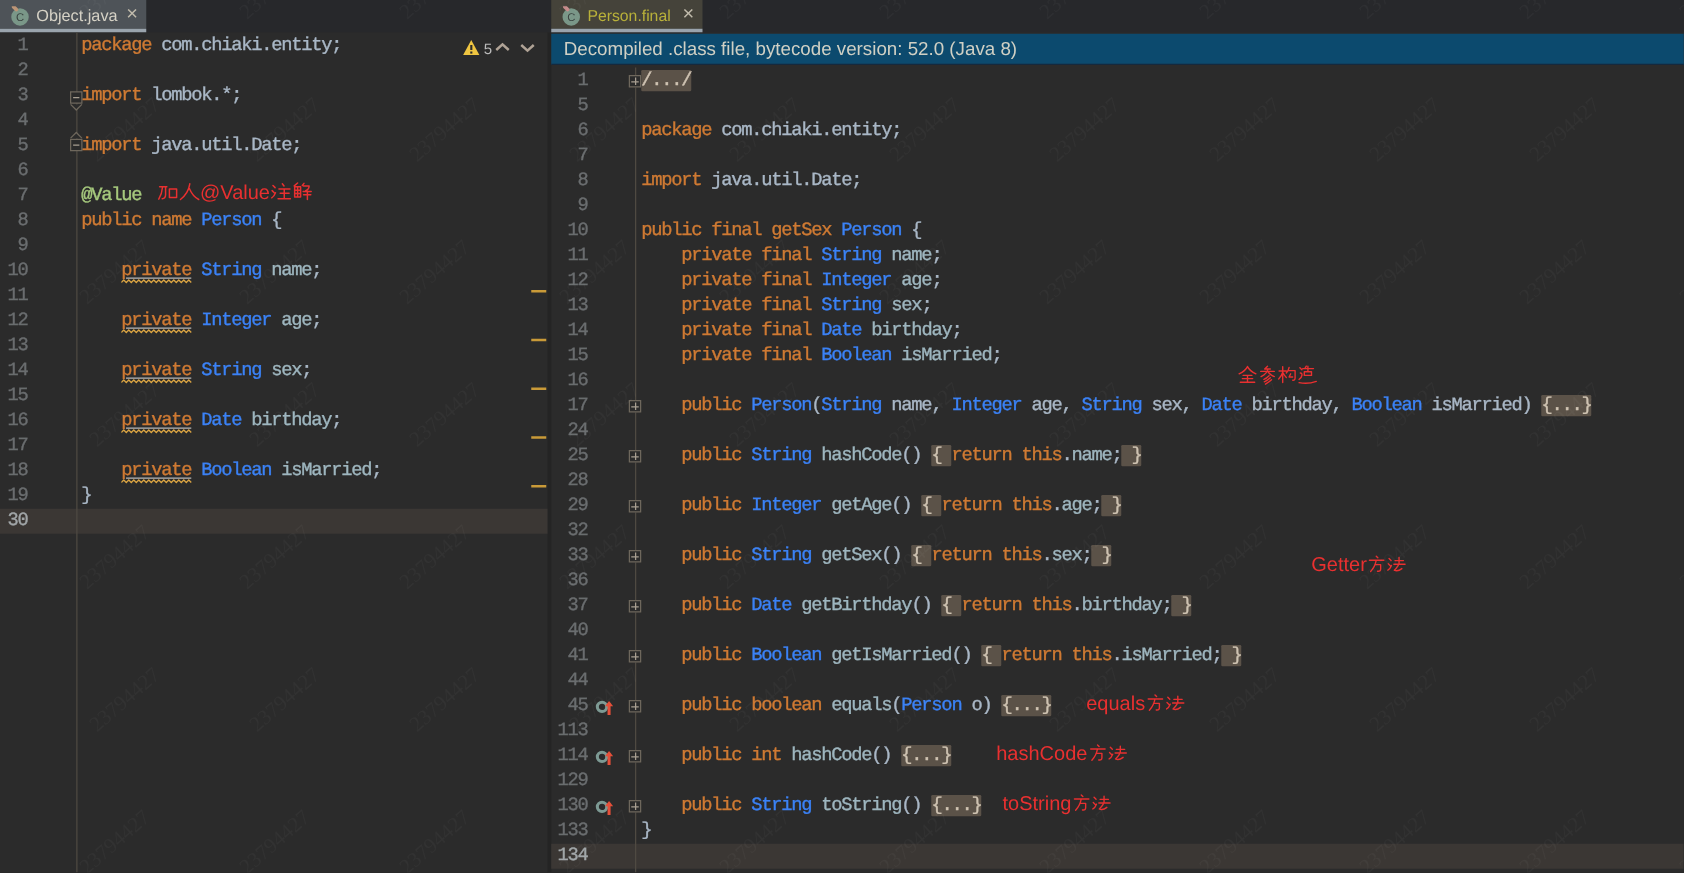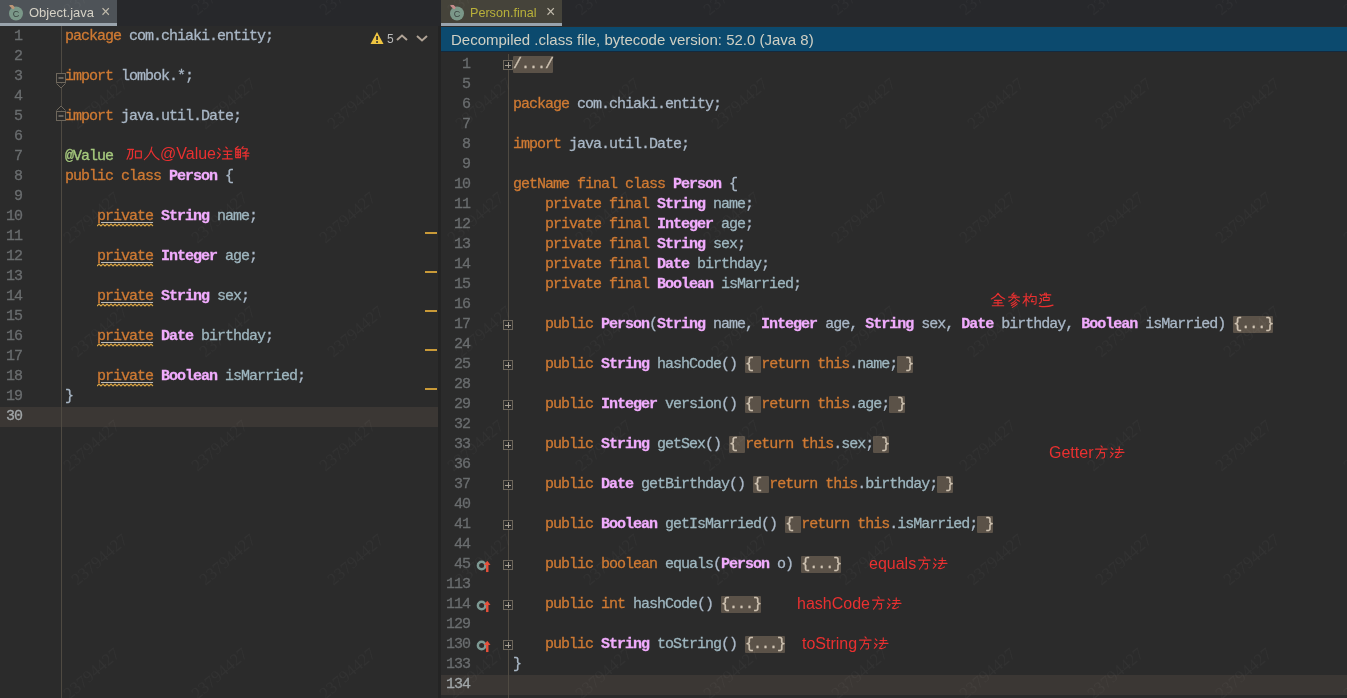--- a/index.html
+++ b/index.html
@@ -1,17 +1,17 @@
 <!DOCTYPE html>
 <html><head><meta charset="utf-8"><style>
 * { margin:0; padding:0; box-sizing:border-box; }
 html,body { width:1347px; height:698px; background:#2b2b2b; overflow:hidden; }
 #root { position:relative; width:1347px; height:698px; font-family:"Liberation Mono",monospace; }
 pre { font-family:"Liberation Mono",monospace; font-size:15px; line-height:20px; letter-spacing:-1px; color:#a9b7c6; -webkit-text-stroke:0.3px; }
-.k { color:#cf7a33; } .t { color:#f0abfc;font-weight:bold; } .m { color:#9eb6bf; } .g { color:#a6c97d; }
+.k { color:#cf7a33; } .t { color:#3b82f6; } .m { color:#9eb6bf; } .g { color:#a6c97d; }
 .fb { background:#5b5248; color:#cfc3b2; border-radius:1px; }
 .pv { color:#cf7a33; text-decoration:underline; text-decoration-color:#b8b8b8; text-underline-offset:2px; }
 #tabbar { position:absolute; left:0; top:0; width:1347px; height:26px; background:#27282b; }
 .tab { position:absolute; top:0; height:23px; font-family:"Liberation Sans",sans-serif; font-size:13px; }
 .tabu { position:absolute; top:23px; height:3px; background:#9aa4ad; }
 #lpane { position:absolute; left:0; top:26px; width:438px; height:672px; background:#2b2b2b; overflow:hidden; }
 #rpane { position:absolute; left:441px; top:26px; width:906px; height:672px; background:#2b2b2b; overflow:hidden; }
 #divider { position:absolute; left:438px; top:26px; width:3px; height:672px; background:#242424; }
 .caret { position:absolute; background:#3b3734; height:20px; }
 .gline { position:absolute; width:1px; background:#4f4a42; }
@@ -82,21 +82,21 @@
 18
 19
 <span style="color:#a1a6a8">30</span></pre>
 <pre style="position:absolute;left:65px;top:27px"><span class="k">package</span> com.chiaki.entity;
 
 <span class="k">import</span> lombok.*;
 
 <span class="k">import</span> java.util.Date;
 
 <span class="g">@Value</span>
-<span class="k">public class</span> <span class="t">Person</span> {
+<span class="k">public name</span> <span class="t">Person</span> {
 
     <span class="pv">private</span> <span class="t">String</span> <span class="m">name</span>;
 
     <span class="pv">private</span> <span class="t">Integer</span> <span class="m">age</span>;
 
     <span class="pv">private</span> <span class="t">String</span> <span class="m">sex</span>;
 
     <span class="pv">private</span> <span class="t">Date</span> <span class="m">birthday</span>;
 
     <span class="pv">private</span> <span class="t">Boolean</span> <span class="m">isMarried</span>;
@@ -135,32 +135,32 @@
 129
 130
 133
 <span style="color:#a1a6a8">134</span></pre>
 <pre style="position:absolute;left:513px;top:55px"><span class="fb">/.../</span>
 
 <span class="k">package</span> com.chiaki.entity;
 
 <span class="k">import</span> java.util.Date;
 
-<span class="k">getName final class</span> <span class="t">Person</span> {
+<span class="k">public final getSex</span> <span class="t">Person</span> {
     <span class="k">private final</span> <span class="t">String</span> <span class="m">name</span>;
     <span class="k">private final</span> <span class="t">Integer</span> <span class="m">age</span>;
     <span class="k">private final</span> <span class="t">String</span> <span class="m">sex</span>;
     <span class="k">private final</span> <span class="t">Date</span> <span class="m">birthday</span>;
     <span class="k">private final</span> <span class="t">Boolean</span> <span class="m">isMarried</span>;
 
     <span class="k">public</span> <span class="t">Person</span>(<span class="t">String</span> name, <span class="t">Integer</span> age, <span class="t">String</span> sex, <span class="t">Date</span> birthday, <span class="t">Boolean</span> isMarried) <span class="fb">{...}</span>
 
     <span class="k">public</span> <span class="t">String</span> <span class="m">hashCode</span>() <span class="fb">{ </span><span class="k">return</span> <span class="k">this</span>.<span class="m">name</span>;<span class="fb"> }</span>
 
-    <span class="k">public</span> <span class="t">Integer</span> <span class="m">version</span>() <span class="fb">{ </span><span class="k">return</span> <span class="k">this</span>.<span class="m">age</span>;<span class="fb"> }</span>
+    <span class="k">public</span> <span class="t">Integer</span> <span class="m">getAge</span>() <span class="fb">{ </span><span class="k">return</span> <span class="k">this</span>.<span class="m">age</span>;<span class="fb"> }</span>
 
     <span class="k">public</span> <span class="t">String</span> <span class="m">getSex</span>() <span class="fb">{ </span><span class="k">return</span> <span class="k">this</span>.<span class="m">sex</span>;<span class="fb"> }</span>
 
     <span class="k">public</span> <span class="t">Date</span> <span class="m">getBirthday</span>() <span class="fb">{ </span><span class="k">return</span> <span class="k">this</span>.<span class="m">birthday</span>;<span class="fb"> }</span>
 
     <span class="k">public</span> <span class="t">Boolean</span> <span class="m">getIsMarried</span>() <span class="fb">{ </span><span class="k">return</span> <span class="k">this</span>.<span class="m">isMarried</span>;<span class="fb"> }</span>
 
     <span class="k">public boolean</span> <span class="m">equals</span>(<span class="t">Person</span> o) <span class="fb">{...}</span>
 
     <span class="k">public int</span> <span class="m">hashCode</span>() <span class="fb">{...}</span>

